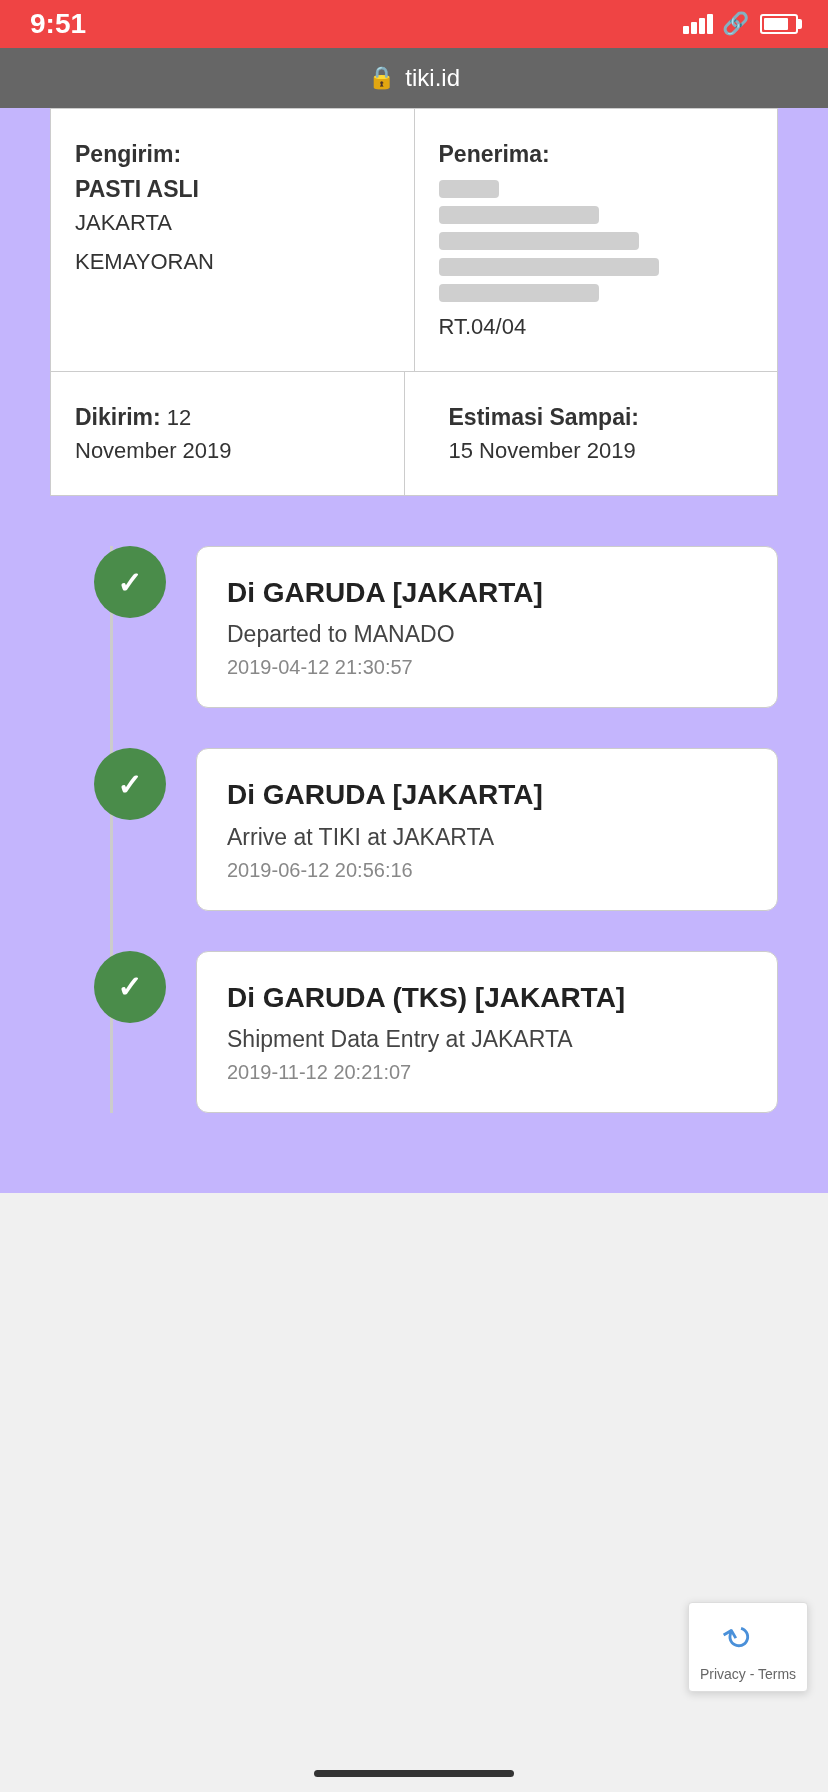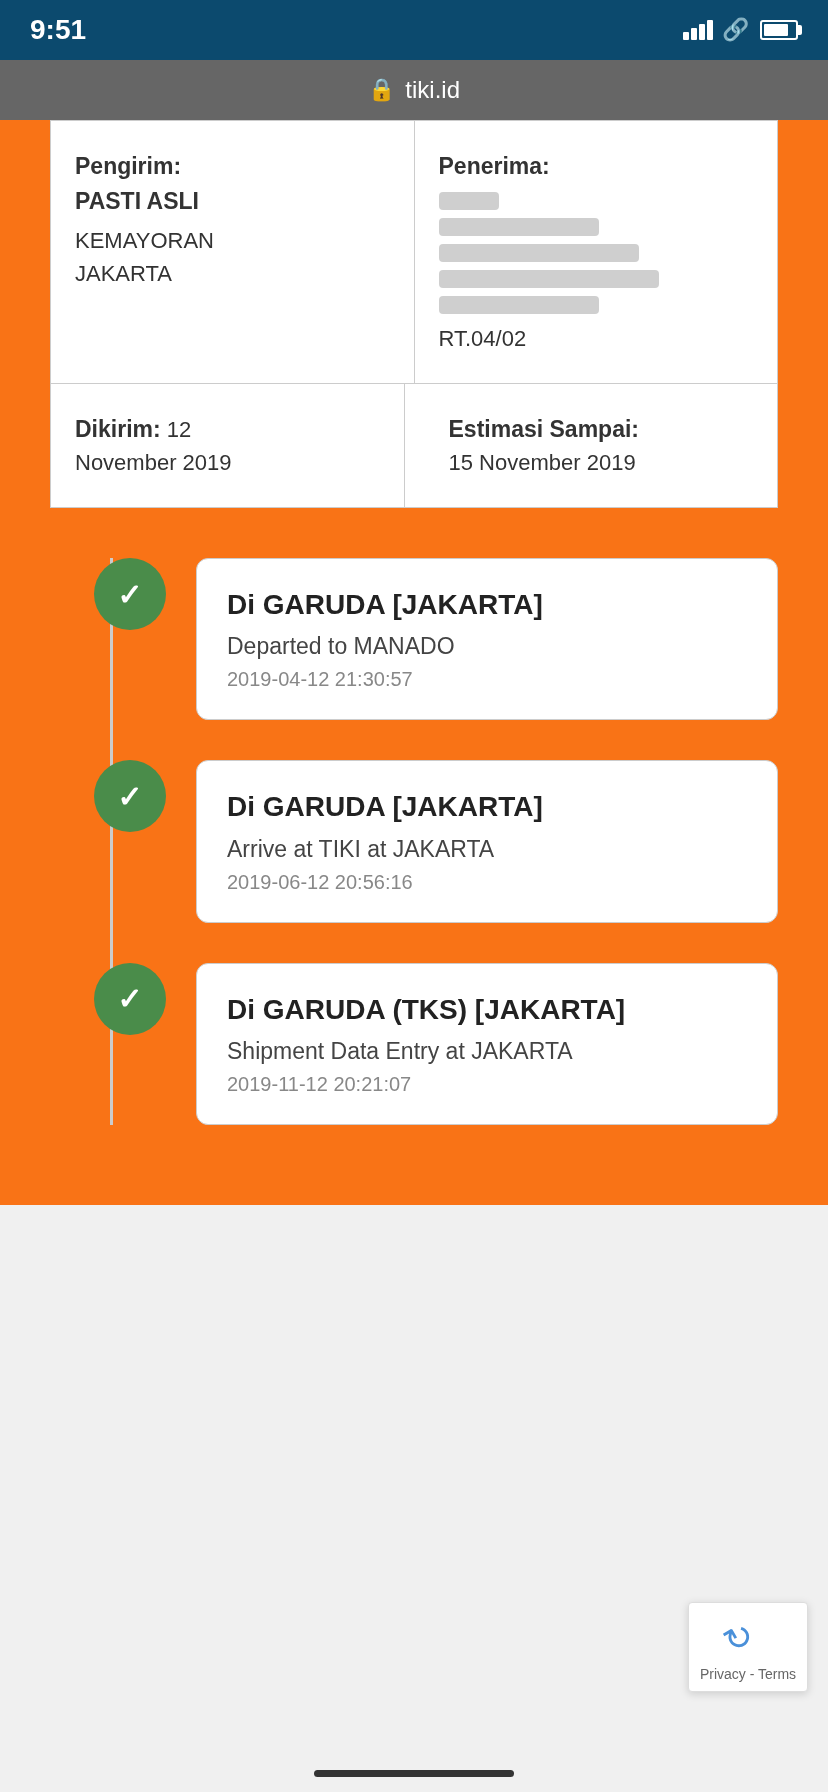--- a/index.html
+++ b/index.html
@@ -9,22 +9,22 @@
       width: 828px;
       min-height: 1792px;
       background: #f0f0f0;
       font-family: -apple-system, BlinkMacSystemFont, 'Helvetica Neue', Arial, sans-serif;
       position: relative;
     }
 
     
     .status-bar {
       width: 100%;
-      height: 60px;
-      background: #0c4a6e;
+      height: 48px;
+      background: #ef4444;
       display: flex;
       align-items: center;
       justify-content: space-between;
       padding: 0 30px;
     }
     .status-time {
       color: white;
       font-size: 28px;
       font-weight: 600;
     }
@@ -93,21 +93,21 @@
       color: #cccccc;
       font-size: 22px;
     }
     .url-bar .url-text {
       color: white;
       font-size: 24px;
     }
 
     
     .main-content {
-      background: #f97316;
+      background: #c4b5fd;
       padding: 0 50px 40px 50px;
     }
 
     
     .shipping-table {
       width: 100%;
       border: 1.5px solid #cccccc;
       background: white;
       margin-top: 0;
     }
@@ -306,32 +306,32 @@
 
 <div class="main-content">
 
   <div class="shipping-table">
 
     <div class="shipping-table-row">
 
       <div class="shipping-cell">
         <span class="label">Pengirim:</span><br>
         <span class="value">PASTI ASLI</span>
+        <span style="display:block; font-size:22px; color:#333;">JAKARTA</span>
         <span style="display:block; font-size:22px; color:#333; margin-top:6px;">KEMAYORAN</span>
-        <span style="display:block; font-size:22px; color:#333;">JAKARTA</span>
       </div>
 
       <div class="shipping-cell">
         <span class="label">Penerima:</span>
         <span class="blurred-line short"></span>
         <span class="blurred-line medium"></span>
         <span class="blurred-line long"></span>
         <span class="blurred-line xlong"></span>
         <span class="blurred-line medium"></span>
-        <span class="rt-text">RT.04/02</span>
+        <span class="rt-text">RT.04/04</span>
       </div>
     </div>
 
     <div class="shipping-table-row">
       <div class="shipping-cell">
         <span class="label">Dikirim:</span>
         <span style="font-size:22px;"> </span>
         <span style="font-size:22px;">12</span>
         <br>
         <span style="font-size:22px; color:#333;">November 2019</span>

